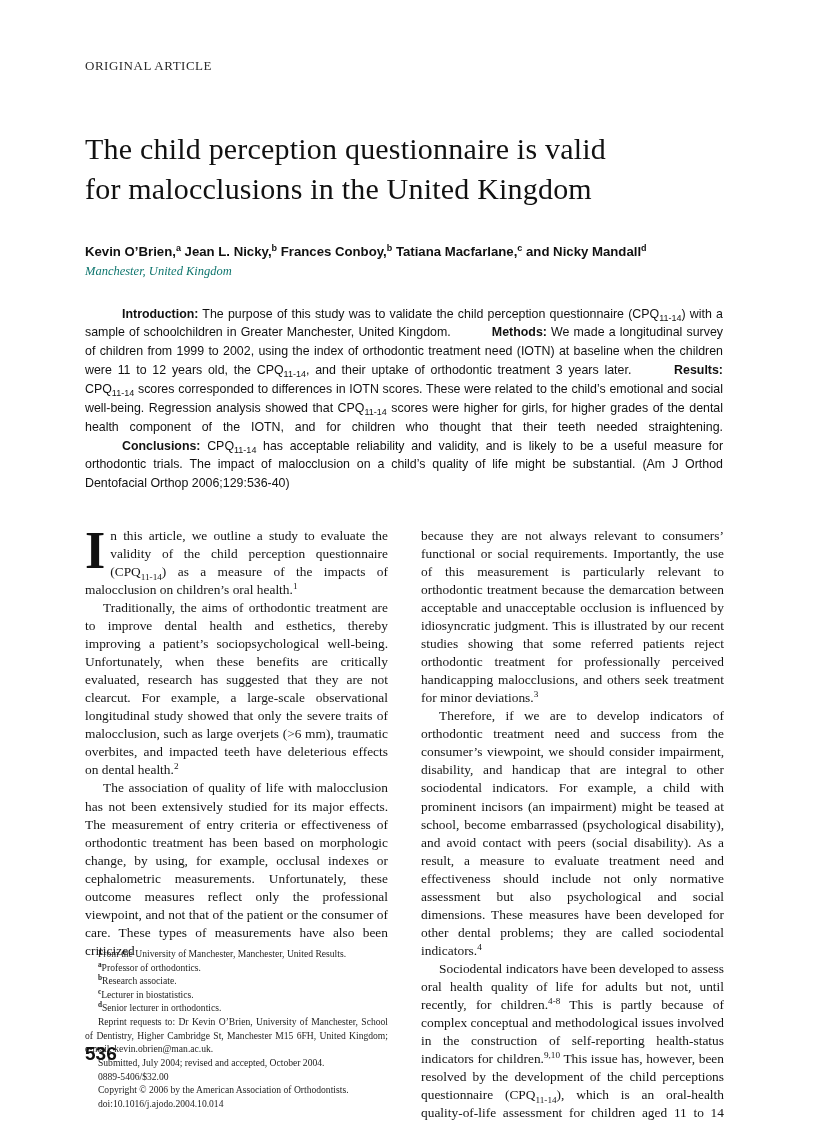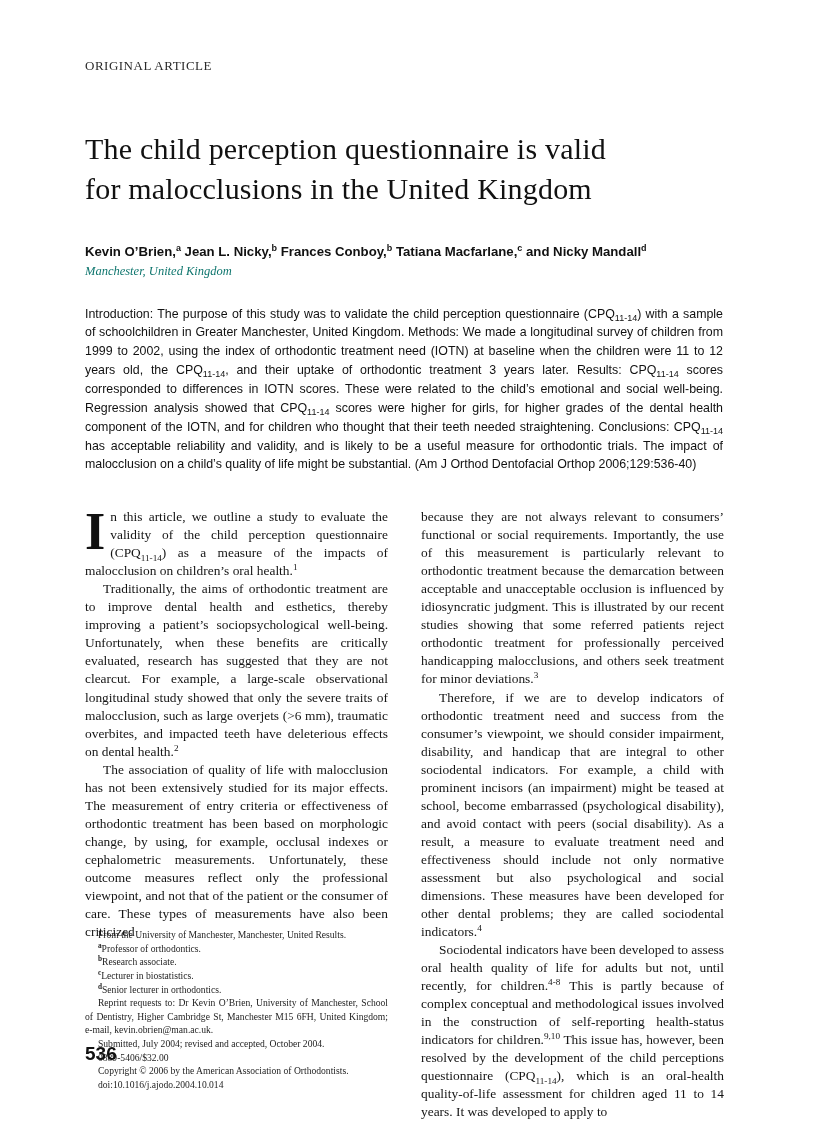--- a/index.html
+++ b/index.html
@@ -79,21 +79,21 @@
 
   
   .abstract {
     font-family: "Liberation Sans", "DejaVu Sans", sans-serif;
     font-size: 12.4px;
     line-height: 1.52;
     text-align: justify;
     color: #111;
     margin: 0 0 34px 0;
   }
-  .abstract b { font-weight: normal; }
+  .abstract b { font-weight: bold; margin-left: 37px; }
   .abstract sub {
     font-size: 9px;
     vertical-align: sub;
     line-height: 0;
   }
 
   
   .columns {
     position: relative;
     width: 638px;

